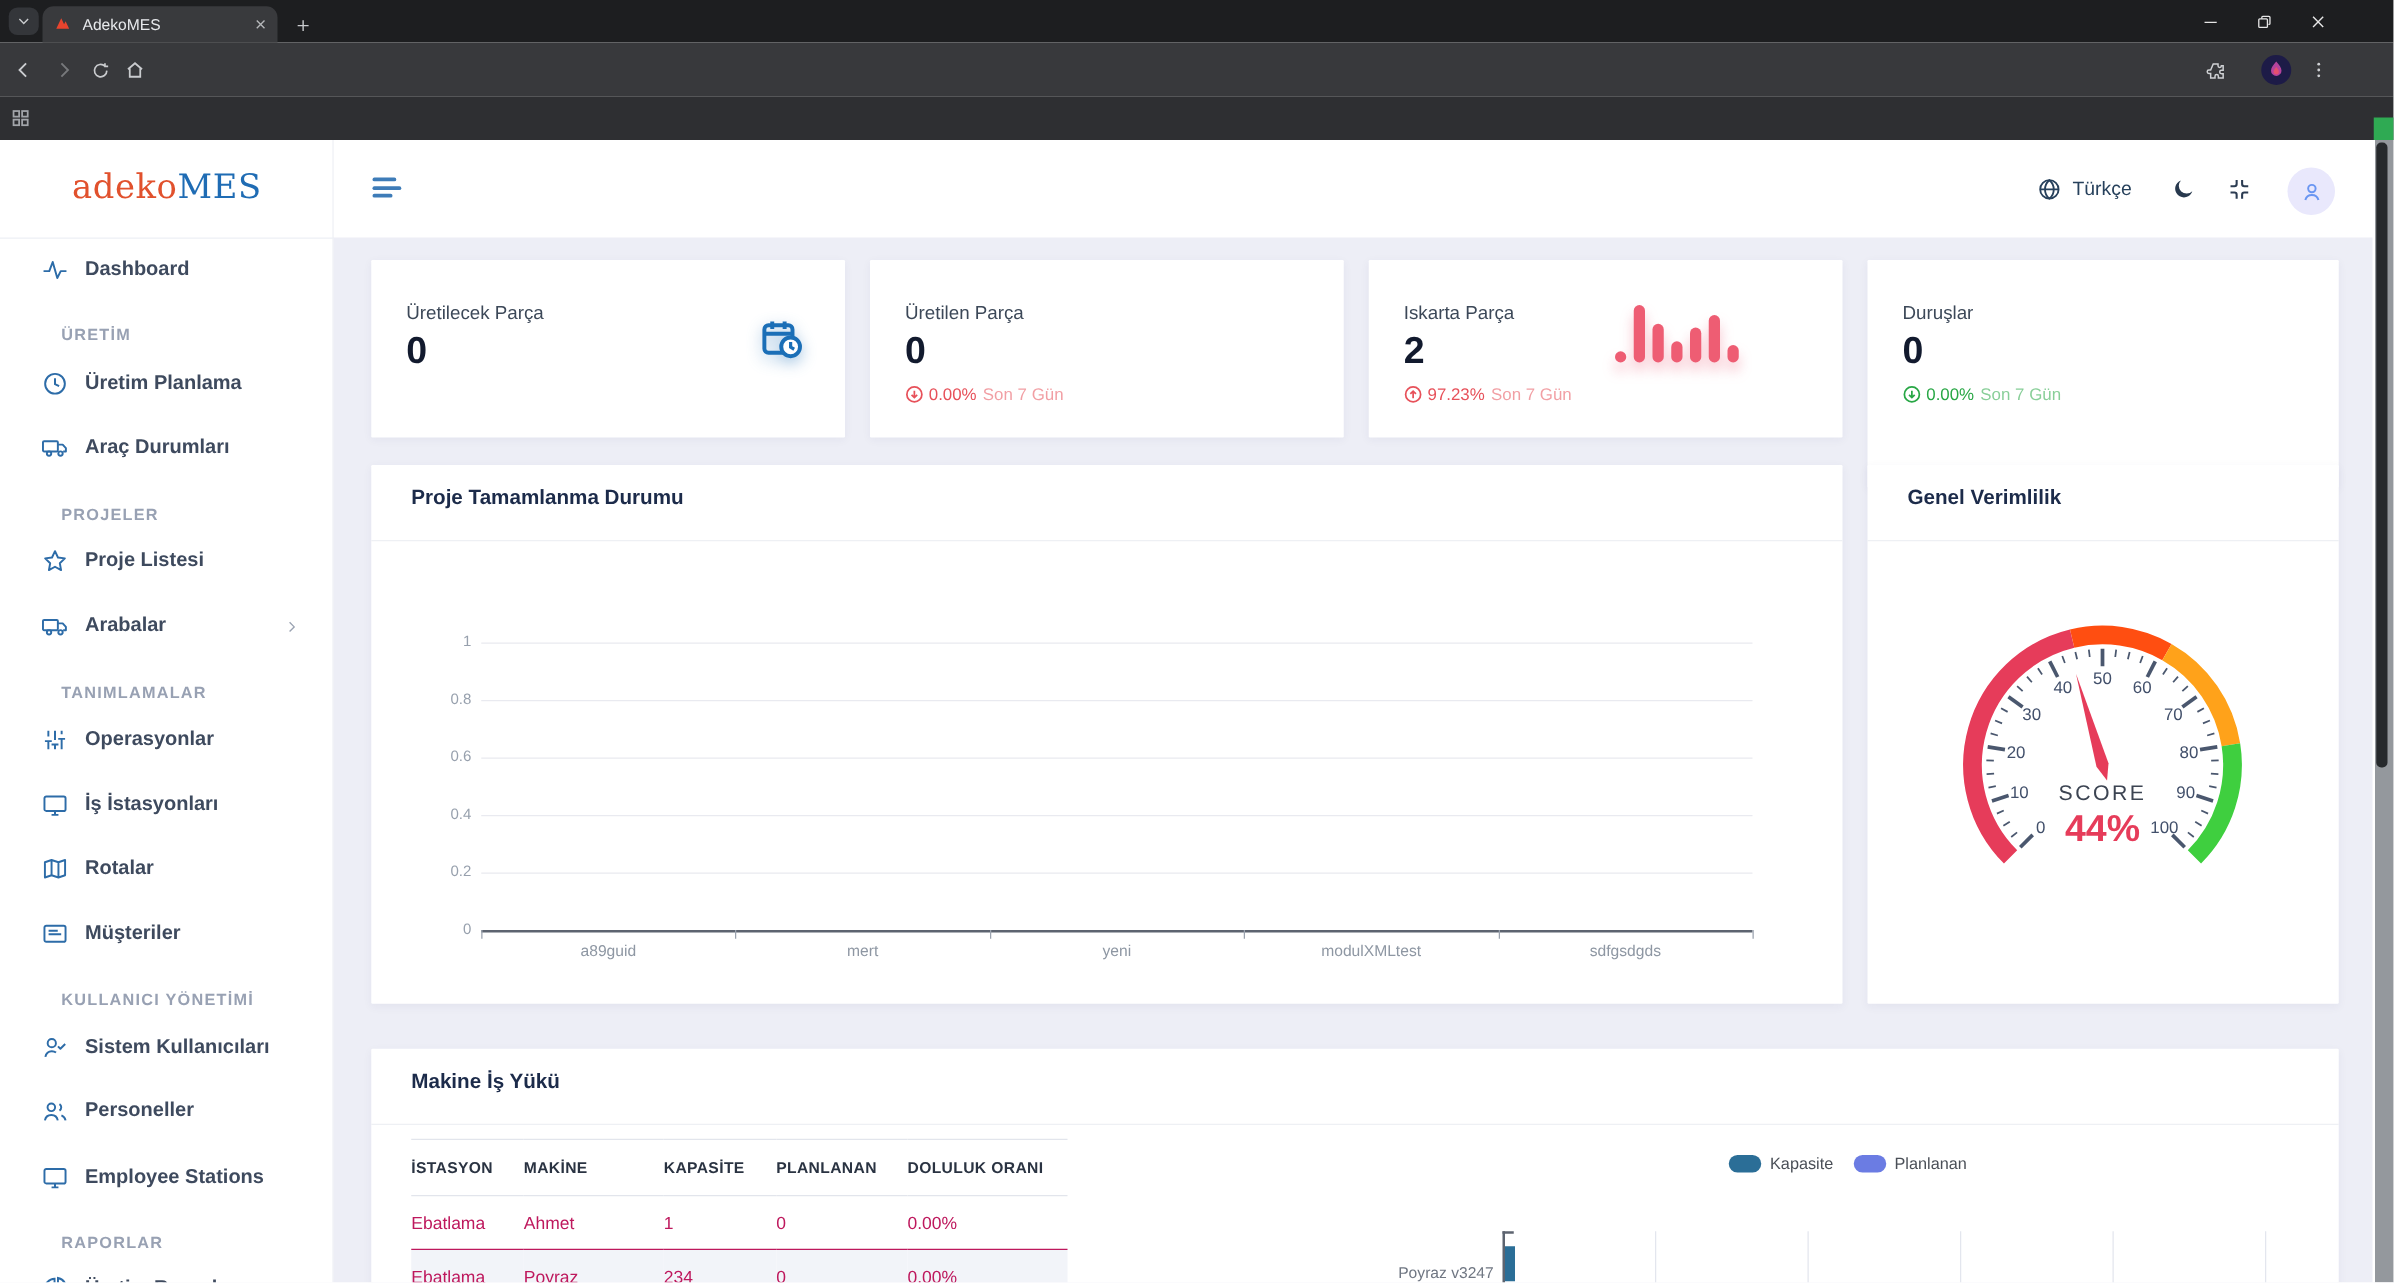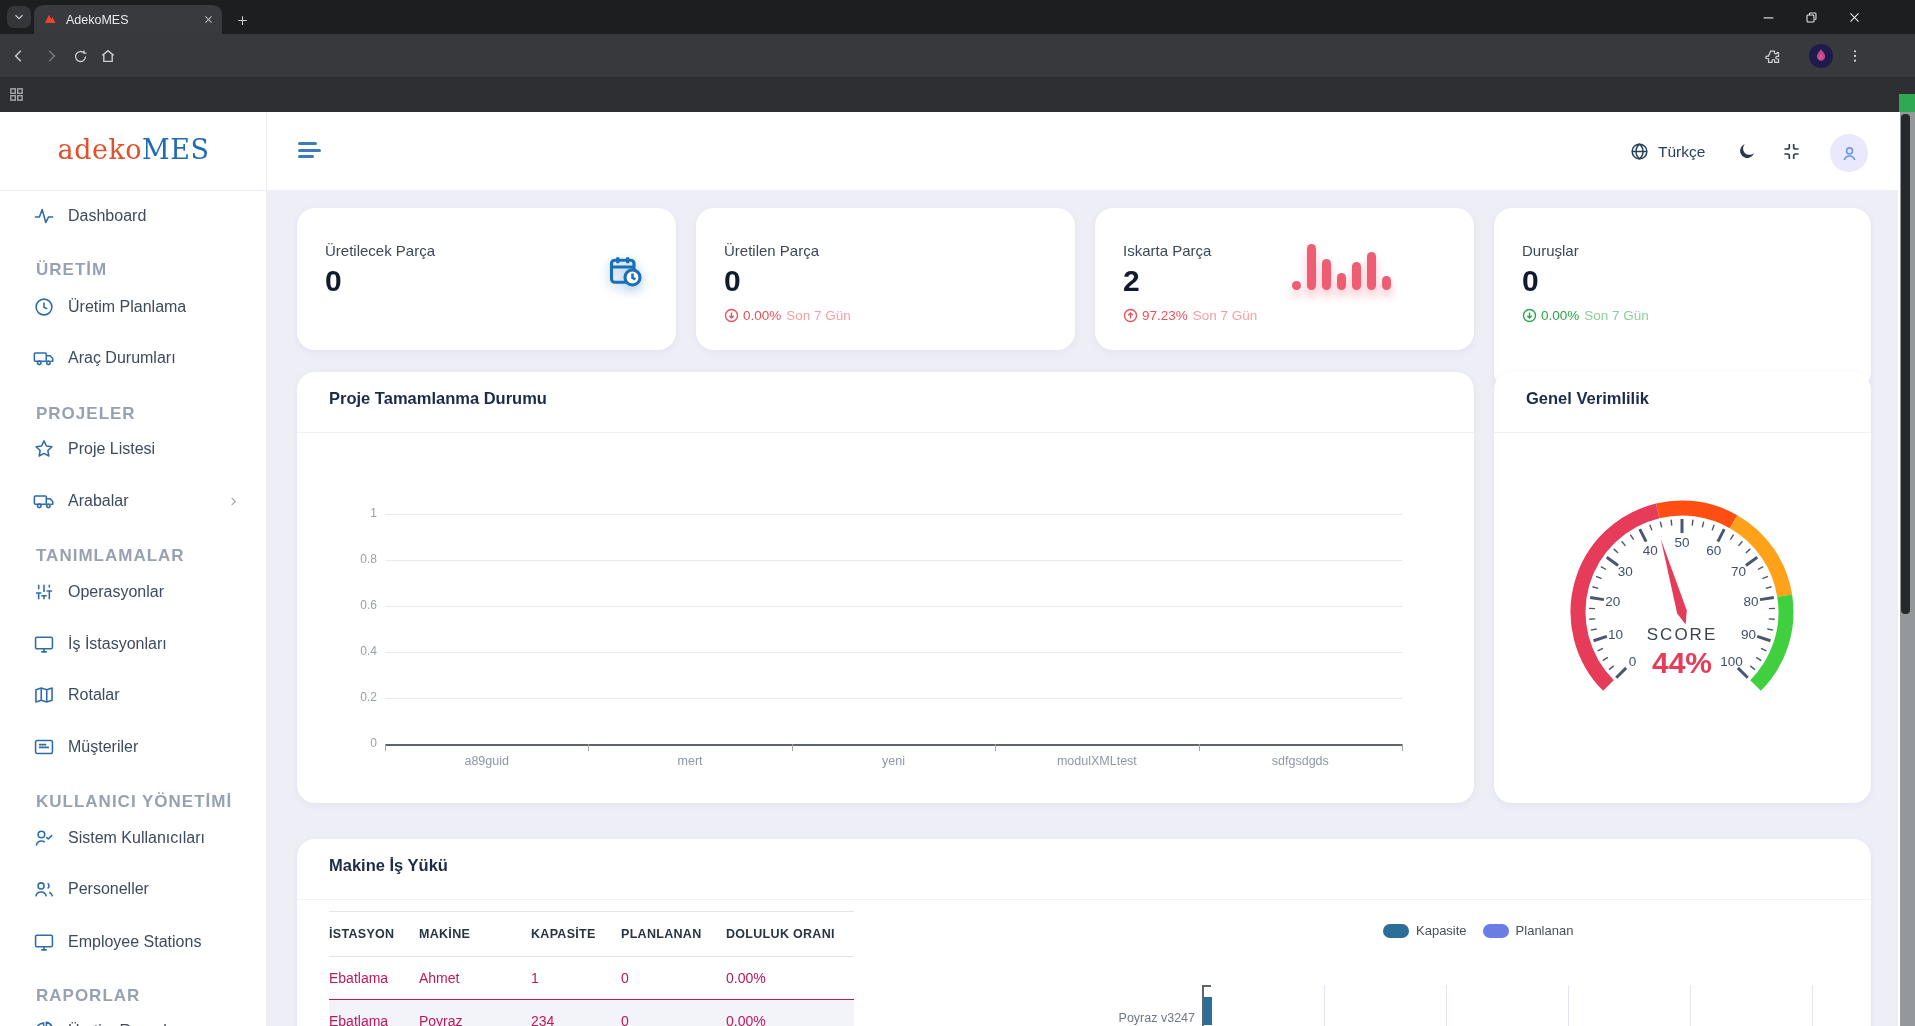--- a/index.html
+++ b/index.html
@@ -22,28 +22,28 @@
   .bookmarks { position:absolute; left:0; top:77px; width:1915px; height:35px; background:#2e2f32; }
 
   
   .sidebar { position:absolute; left:0; top:112px; width:267px; height:914px; background:#fff; border-right:1px solid #eceef3; }
   .logo { position:absolute; left:0; top:22px; width:267px; text-align:center; font-family:"DejaVu Serif", serif; font-size:27px; letter-spacing:.5px; }
   .logo .p1 { color:#e1512d; }
   .logo .p2 { color:#1f6cb4; }
   .logo-divider { position:absolute; left:0; top:78px; width:267px; height:1px; background:#edf0f5; }
   .nav-item { position:absolute; left:0; width:267px; height:28px; display:flex; align-items:center; padding-left:33px; cursor:pointer; }
   .nav-ico { width:22px; height:22px; color:#2d6ca8; flex:none; display:flex; align-items:center; }
-  .nav-label { margin-left:13px; font-size:16px; color:#3e4a5e; white-space:nowrap; }
-  .nav-header { position:absolute; left:36px; font-size:17px; font-weight:bold; letter-spacing:1px; color:#98a1b3;text-align:center; }
+  .nav-label { margin-left:13px; font-size:16px; color:#3e4a5e; white-space:nowrap;font-weight:bold; }
+  .nav-header { position:absolute; left:49px; font-size:13px; font-weight:bold; letter-spacing:1px; color:#98a1b3;text-align:center; }
   .nav-chevron { position:absolute; right:28px; color:#9aa3b2; }
   .appheader { position:absolute; left:267px; top:112px; width:1631px; height:78px; background:#fff; }
   .content-bg { position:absolute; left:267px; top:190px; width:1631px; height:836px; background:#edeef6; }
 
   
-  .card { position:absolute; background:#fff; border-radius:18px; box-shadow:0 2px 8px rgba(30,45,90,.05); }
+  .card { position:absolute; background:#fff; border-radius:1px; box-shadow:0 2px 8px rgba(30,45,90,.05); }
   .stat-title { position:absolute; left:28px; top:34px; font-size:15px; color:#3c4858; }
   .stat-value { position:absolute; left:28px; top:56px; font-size:30px; font-weight:bold; color:#121a2e; }
   .stat-delta { position:absolute; left:28px; top:100px; display:flex; align-items:center; font-size:13.5px; }
   .delta-red { color:#e7515a; }
   .delta-green { color:#28a745; }
   .delta-period { opacity:.55; margin-left:5px; }
   .panel-title { position:absolute; left:32px; top:17px; font-size:16.5px; font-weight:bold; color:#1c2b4a; }
   .panel-divider { position:absolute; left:0; top:60px; width:100%; height:1px; background:#eef0f4; }
 
   

